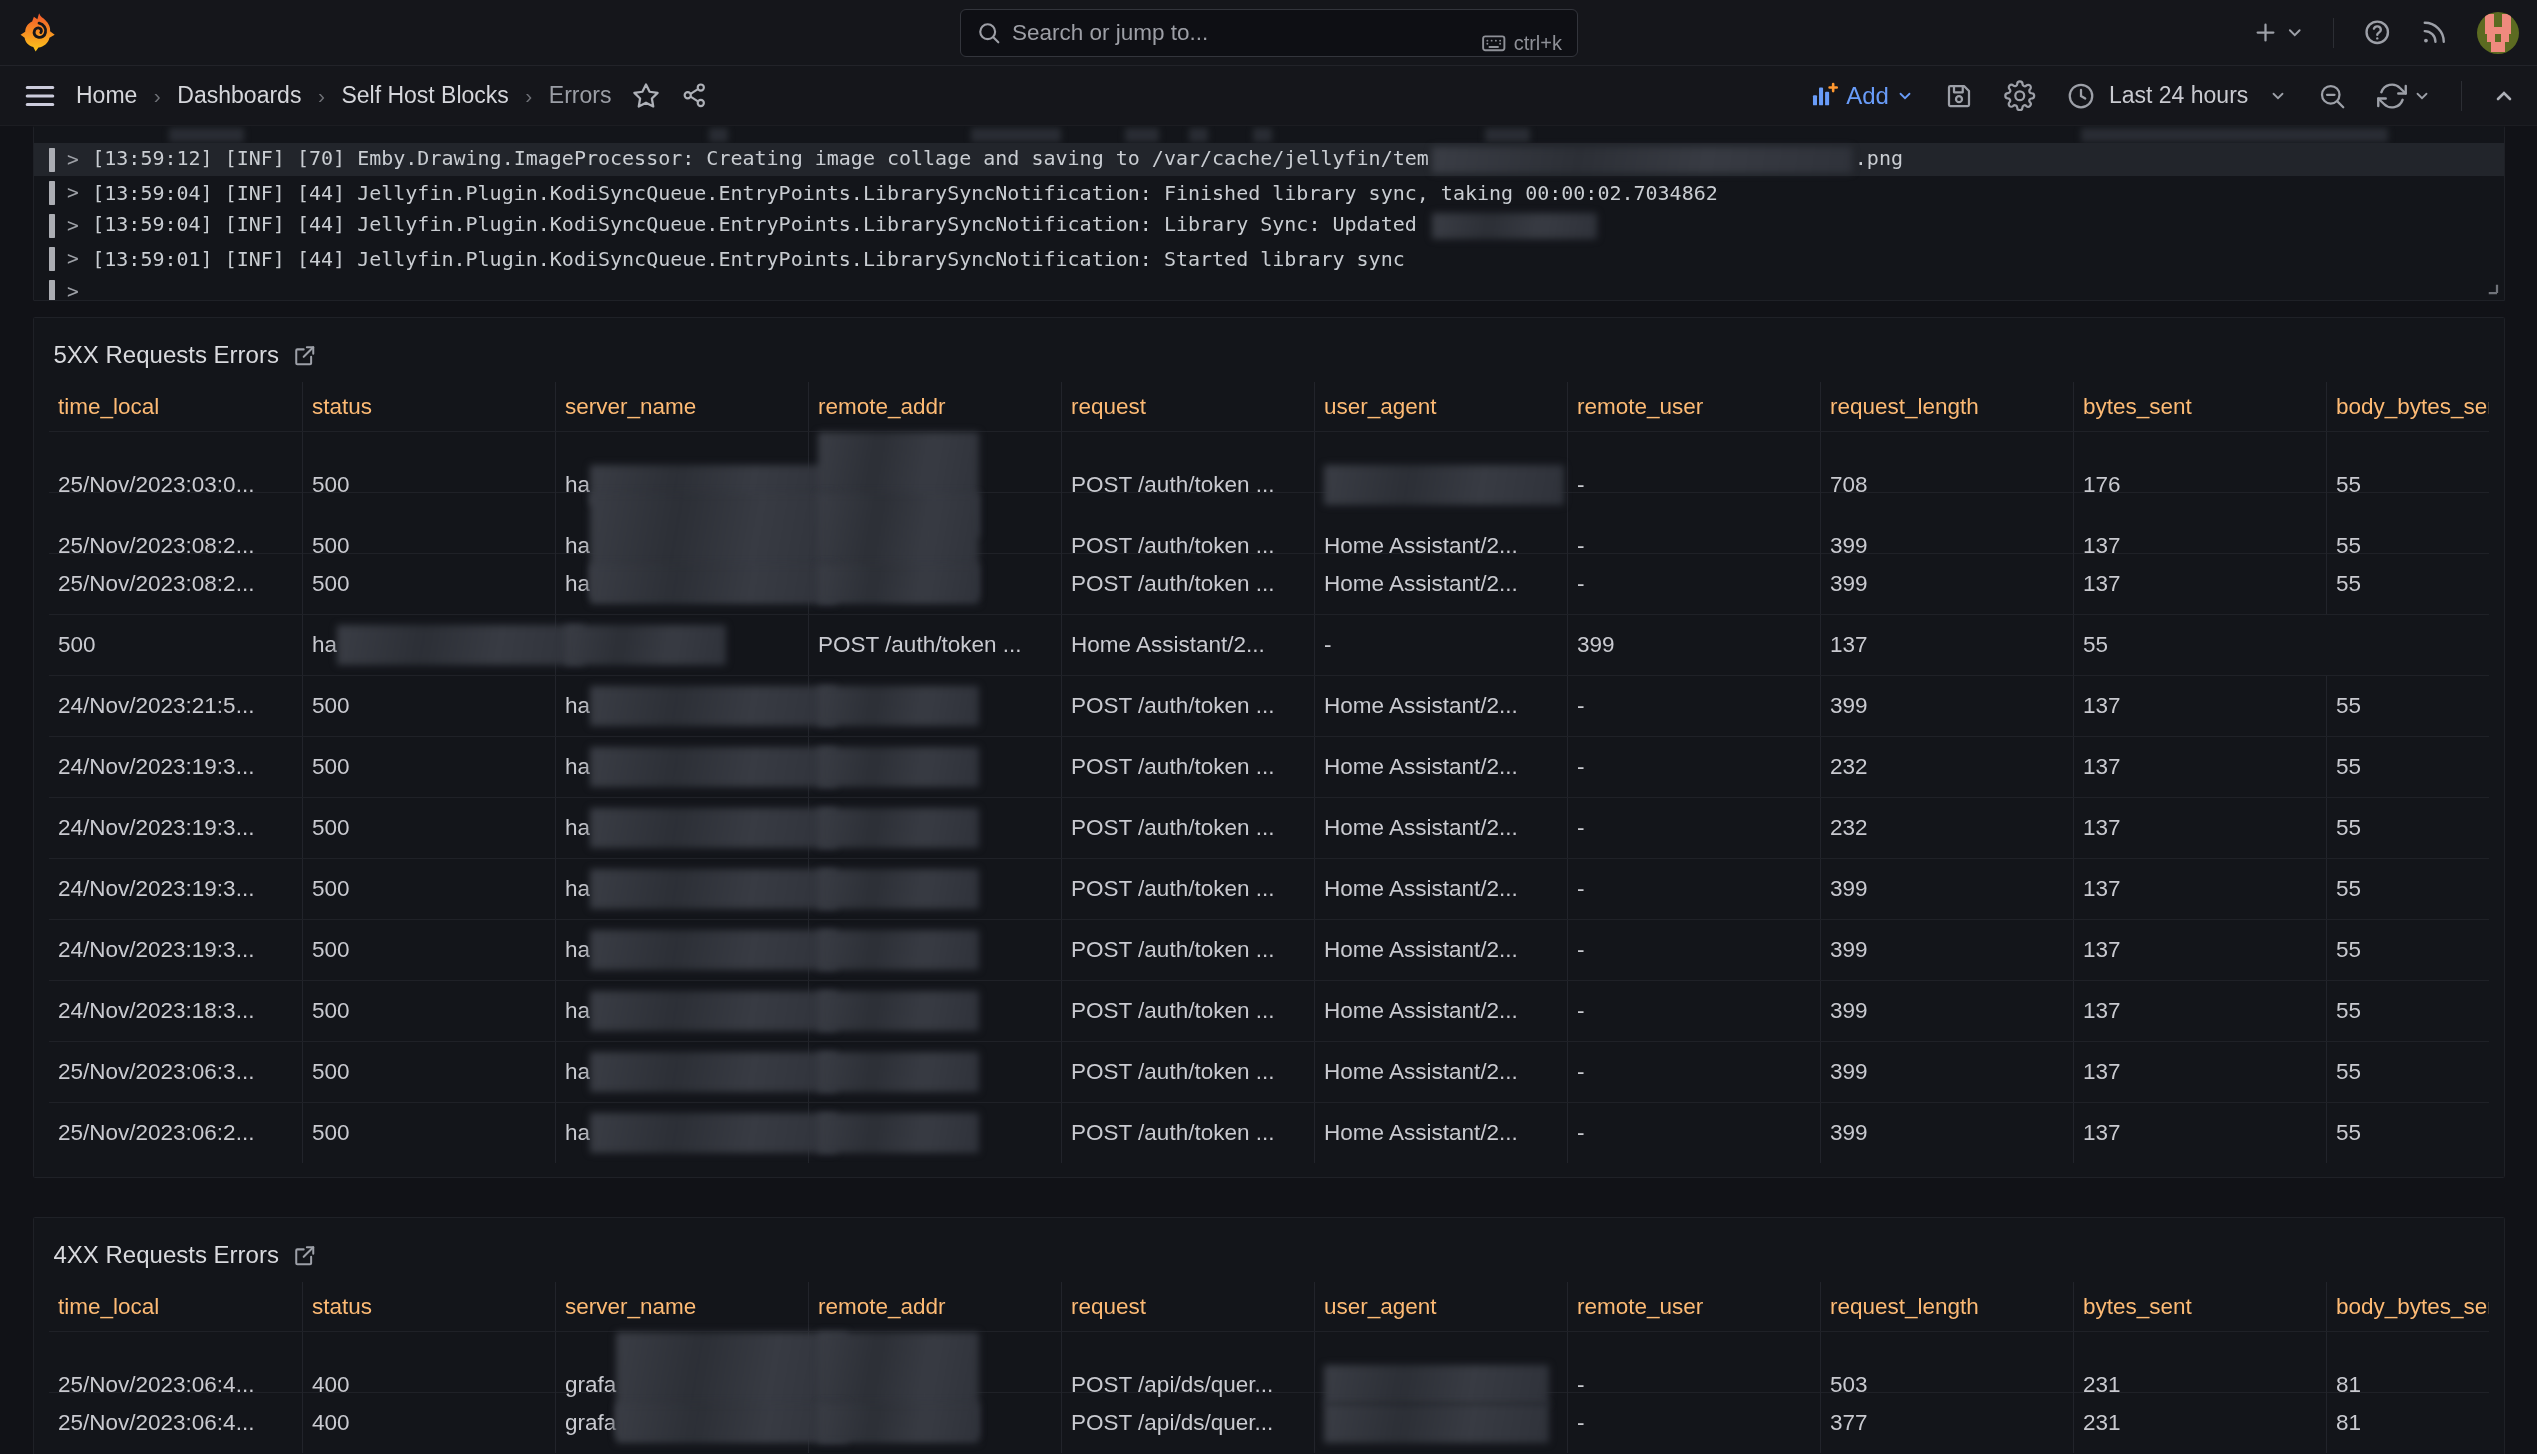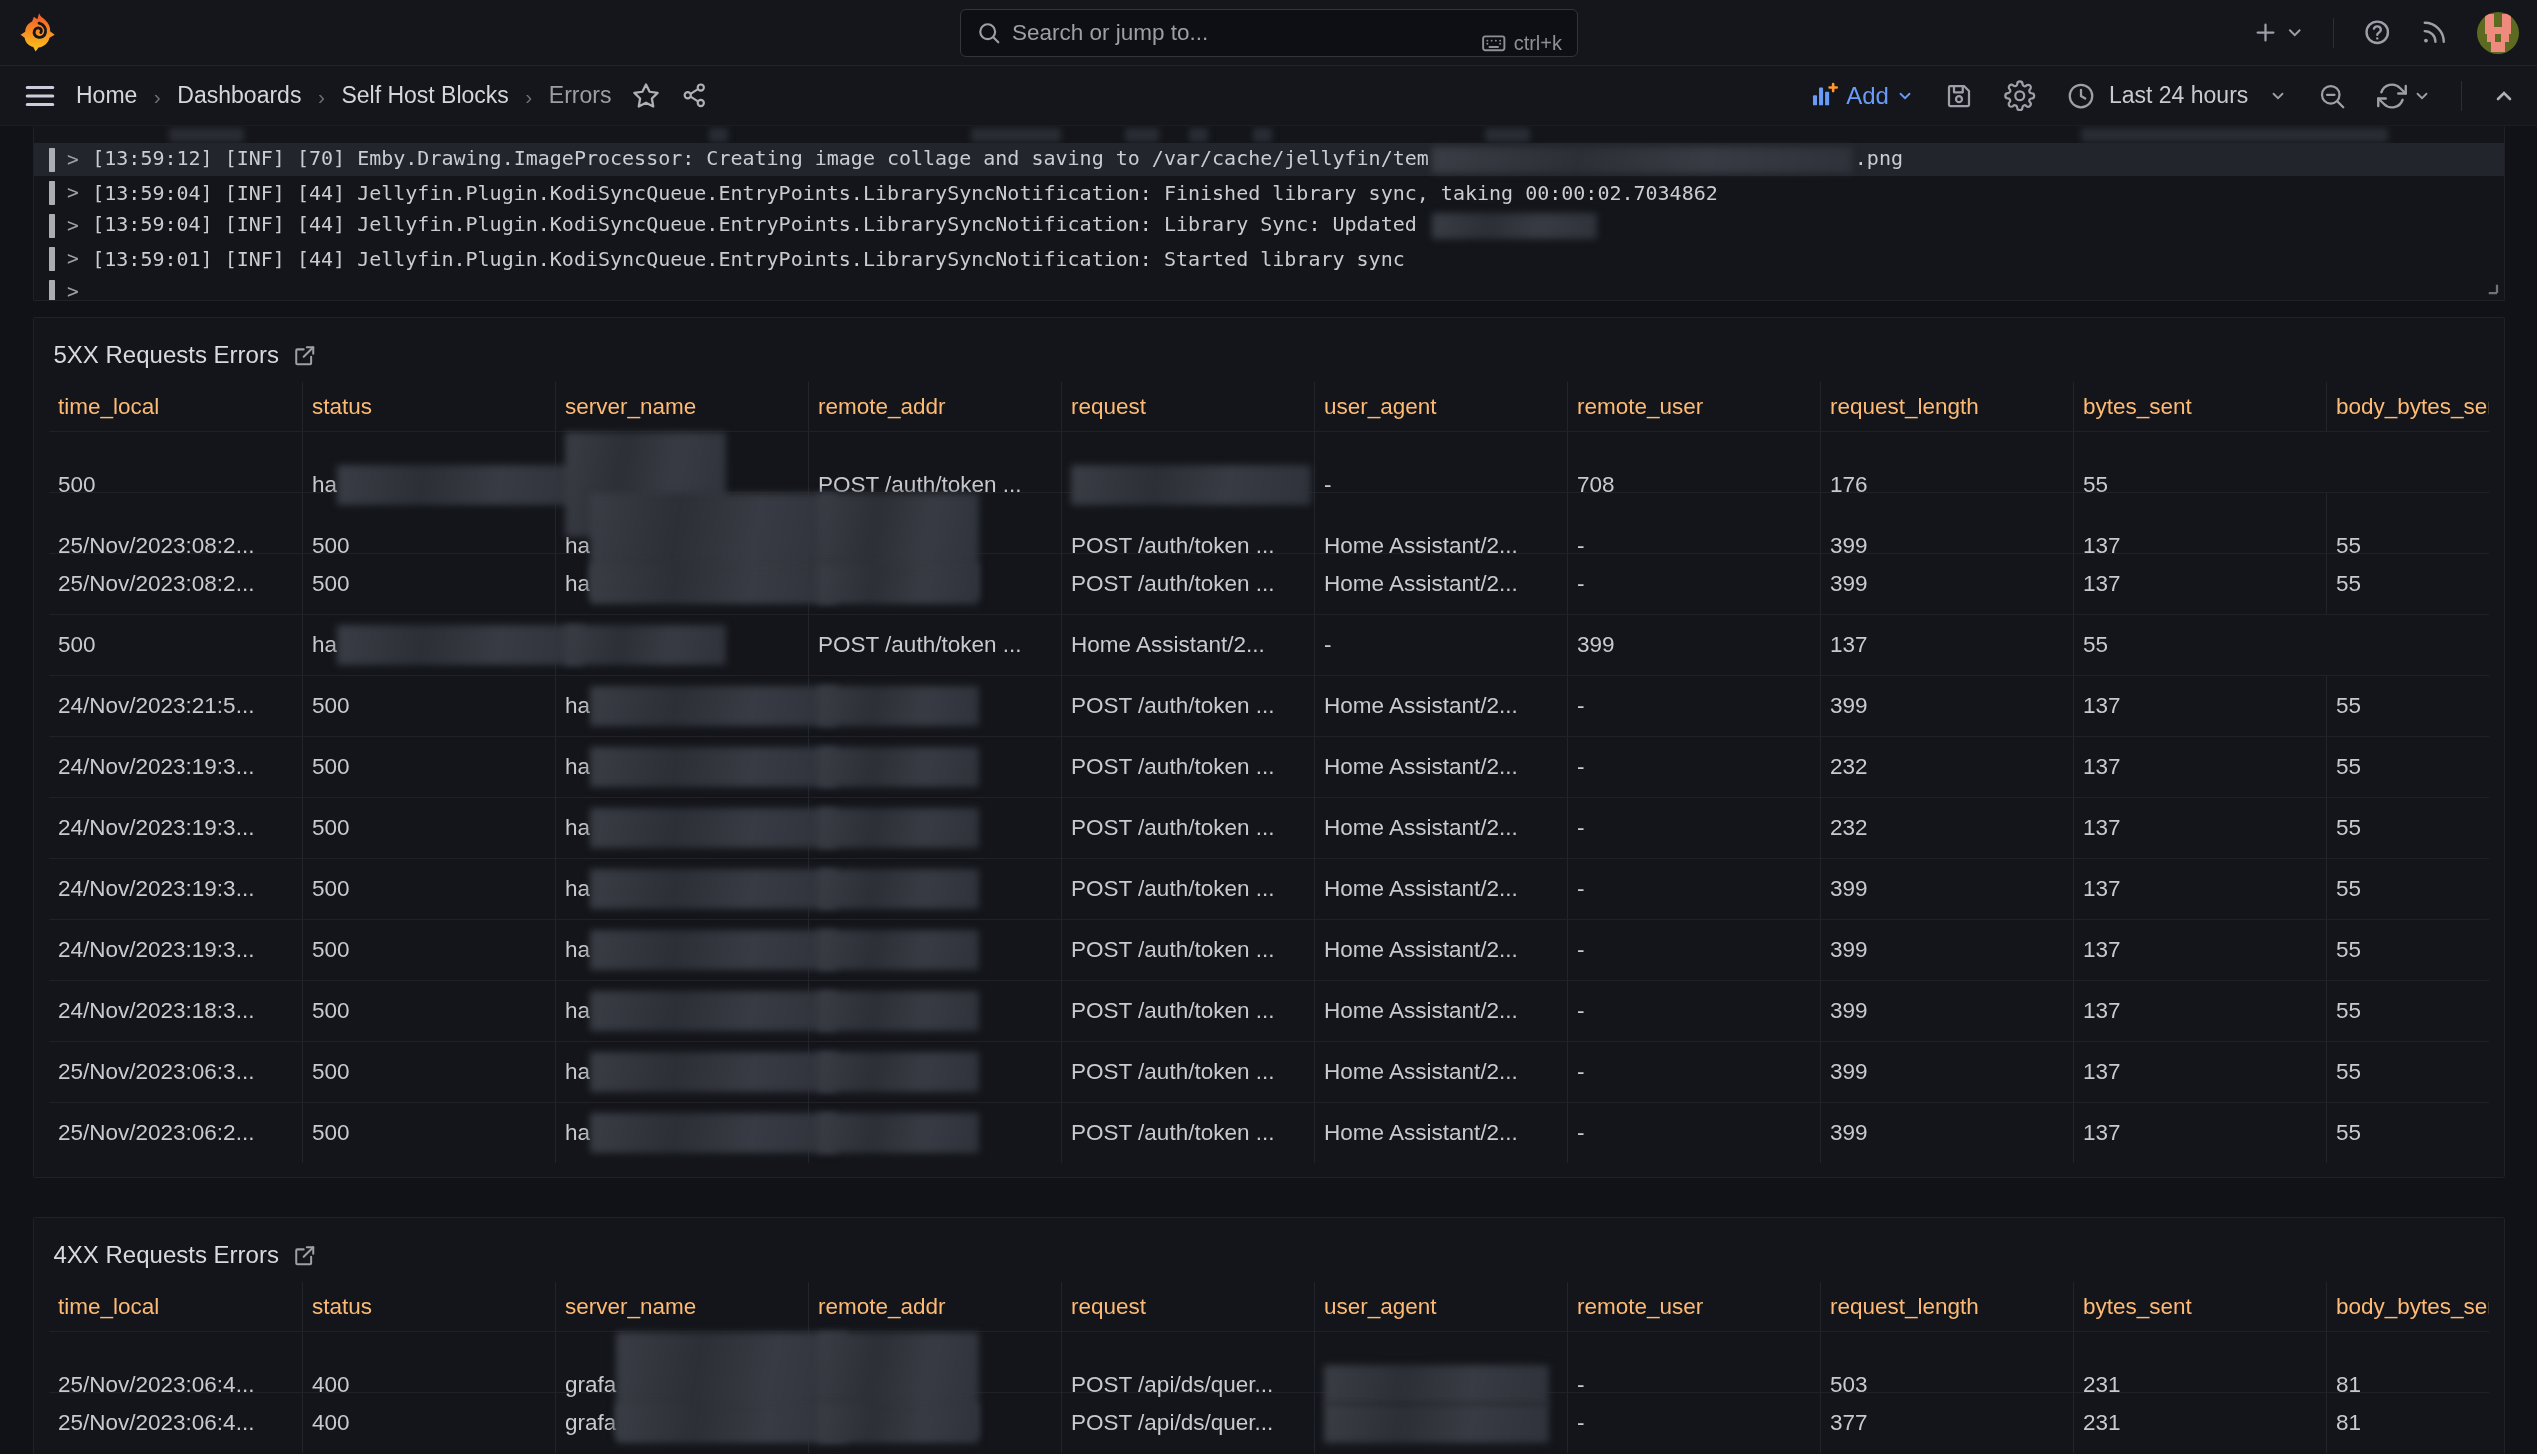--- a/index.html
+++ b/index.html
@@ -34,21 +34,21 @@
   .topnav-right { margin-left:auto; display:flex; align-items:center; gap:28.5px; }
   .icon-btn { display:flex; align-items:center; gap:6px; cursor:pointer; }
   .vdivider { width:0.7px; height:30px; background:#2c2e34; }
   .avatar { width:42px; height:42px; border-radius:50%; overflow:hidden; cursor:pointer; }
 
   
   .subnav {
     height:60px; display:flex; align-items:center;
     padding:0 22.5px; background:#15161b; border-bottom:0.7px solid #1c1d22;
   }
-  .crumbs { display:flex; align-items:flex-end; gap:16.5px; font-size:23px; margin-left:19.5px; }
+  .crumbs { display:flex; align-items:center; gap:16.5px; font-size:23px; margin-left:19.5px; }
   .crumb { color:#d5d6db; cursor:pointer; white-space:nowrap; }
   .crumb.current { color:#9b9ea6; cursor:default; }
   .crumb-sep { color:#6f7177; font-size:21px; }
   .crumb-actions { display:flex; align-items:center; gap:19.5px; margin-left:19.5px; }
   .toolbar-right { margin-left:auto; display:flex; align-items:center; gap:30px; }
   .add-btn { display:flex; align-items:center; gap:7.5px; color:#699cf9; font-size:24px; cursor:pointer; }
   .timepicker { display:flex; align-items:center; gap:13px; font-size:23px; color:#c9cad0; cursor:pointer; }
   .tp-chevron { margin-left:7.5px; }
 
   
@@ -322,20 +322,21 @@
         <div class="tcell clip">server_name</div>
         <div class="tcell clip">remote_addr</div>
         <div class="tcell clip">request</div>
         <div class="tcell clip">user_agent</div>
         <div class="tcell clip">remote_user</div>
         <div class="tcell clip">request_length</div>
         <div class="tcell clip">bytes_sent</div>
         <div class="tcell clip">body_bytes_sent</div>
       </div>
       <div class="trow">
+        <div class="tcell clip">25/Nov/2023:03:0...</div>
         <div class="tcell clip">500</div>
         <div class="tcell">ha<span class="redact" style="width: 247px;"></span></div>
         <div class="tcell">
           <span class="redact tall" style="width: 161px;"></span>
         </div>
         <div class="tcell clip">POST /auth/token ...</div>
         <div class="tcell">
           <span class="redact" style="width: 240px;"></span>
         </div>
         <div class="tcell clip">-</div>

